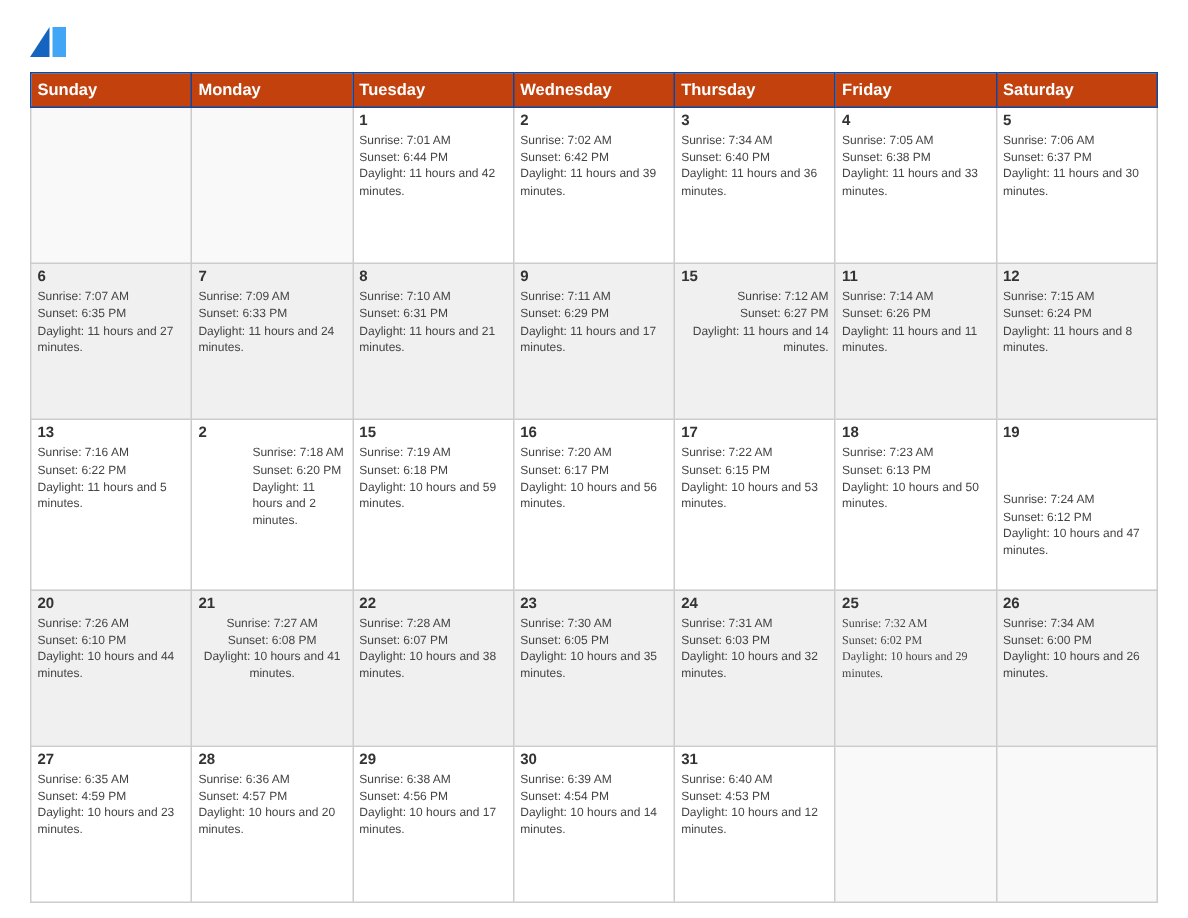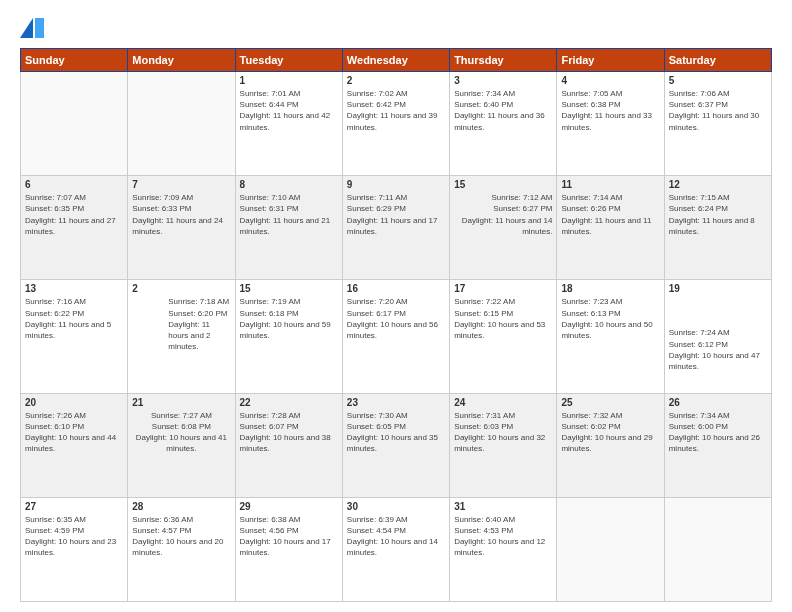--- a/index.html
+++ b/index.html
@@ -281,21 +281,21 @@
 Daylight: 10 hours and 35 minutes.</div>
           </td>
           <td>
             <span class="day-num">24</span>
             <div class="day-info" style="white-space: pre-line;">Sunrise: 7:31 AM
 Sunset: 6:03 PM
 Daylight: 10 hours and 32 minutes.</div>
           </td>
           <td>
             <span class="day-num">25</span>
-            <div class="day-info" style="white-space: pre-line;">Sunrise: 7:32 AM
+            <div class="day-info" style="white-space: pre-line; font-family: Liberation Serif, serif;">Sunrise: 7:32 AM
 Sunset: 6:02 PM
 Daylight: 10 hours and 29 minutes.</div>
           </td>
           <td>
             <span class="day-num">26</span>
             <div class="day-info" style="white-space: pre-line;">Sunrise: 7:34 AM
 Sunset: 6:00 PM
 Daylight: 10 hours and 26 minutes.</div>
           </td>
         </tr>

